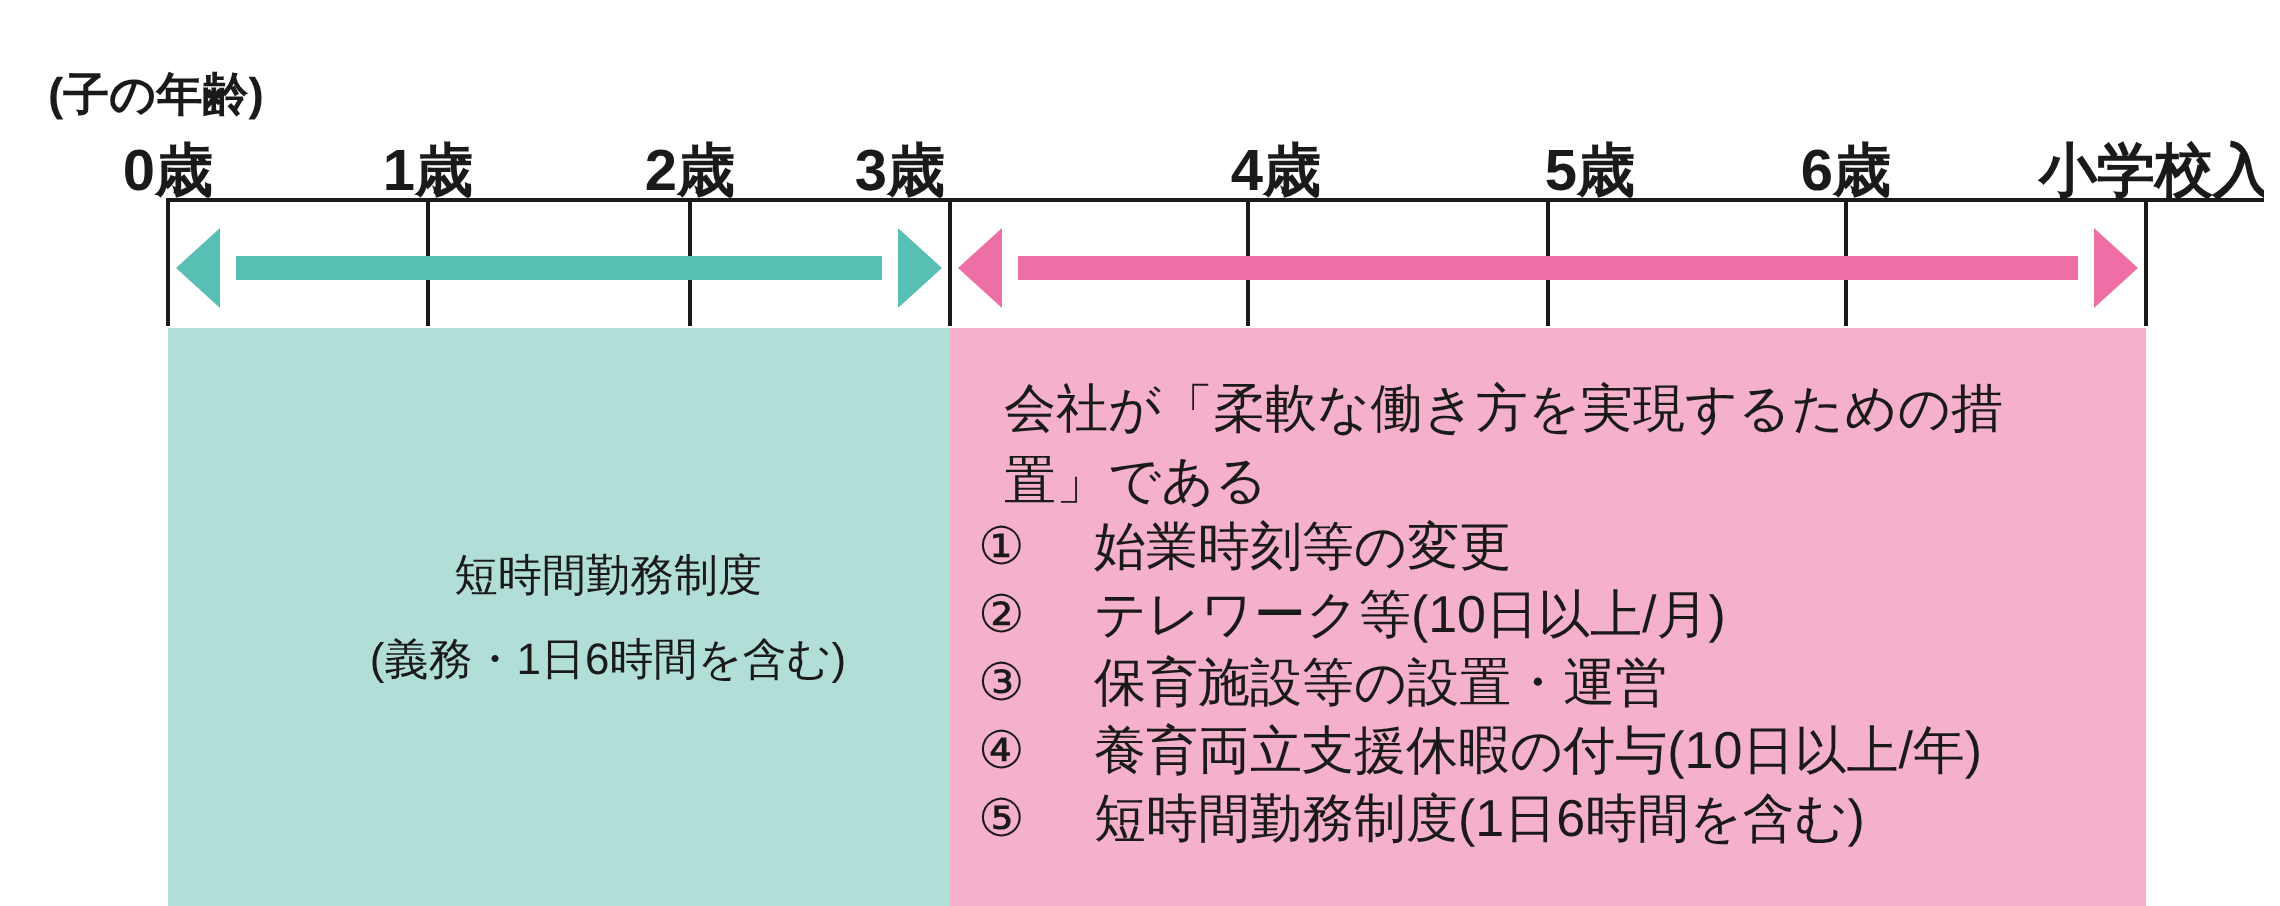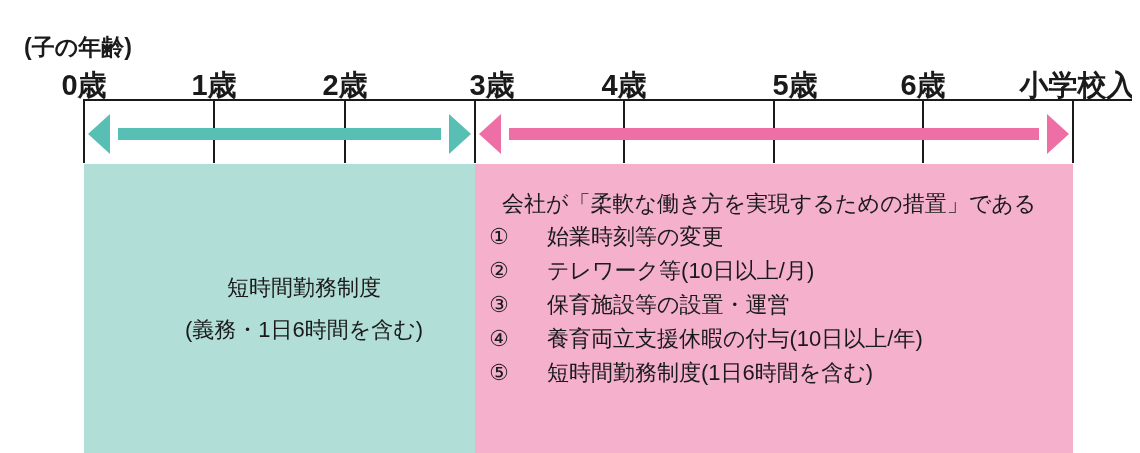--- a/index.html
+++ b/index.html
@@ -62,39 +62,39 @@
     background:var(--teal-block);
     display:flex; flex-direction:column;
     justify-content:center; align-items:center;
     text-align:center;
     font-size:22px; line-height:34px; font-weight:500;
   }
   .block.pink {
     left:459px; width:598px;
     background:var(--pink-block);
     padding:18px 12px 0 19px;
-    font-size:22px; font-weight:500;
+    font-size:26px; font-weight:500;
   }
   .pink-para { line-height:36px; }
   .measure-list { margin-top:-4px; margin-left:-13px; list-style:none; }
   .measure-item { display:flex; align-items:center; height:30px; white-space:nowrap; }
   .measure-num { flex:0 0 50px; }
 </style>
 </head>
 <body>
 
 <div class="canvas">
 
   <div class="title">(子の年齢)</div>
 
   <span class="tick-label" style="left:68px">0歳</span>
   <span class="tick-label" style="left:198px">1歳</span>
   <span class="tick-label" style="left:329px">2歳</span>
-  <span class="tick-label" style="left:476px">3歳</span>
-  <span class="tick-label" style="left:608px">4歳</span>
+  <span class="tick-label" style="left:434px">3歳</span>
+  <span class="tick-label" style="left:622px">4歳</span>
   <span class="tick-label" style="left:779px">5歳</span>
   <span class="tick-label" style="left:907px">6歳</span>
   <span class="tick-label" style="left:1076px">小学校入学</span>
 
   <div class="axis-line"></div>
   <div class="tick" style="left:67px"></div>
   <div class="tick" style="left:197px"></div>
   <div class="tick" style="left:328px"></div>
   <div class="tick" style="left:458px"></div>
   <div class="tick" style="left:607px"></div>

